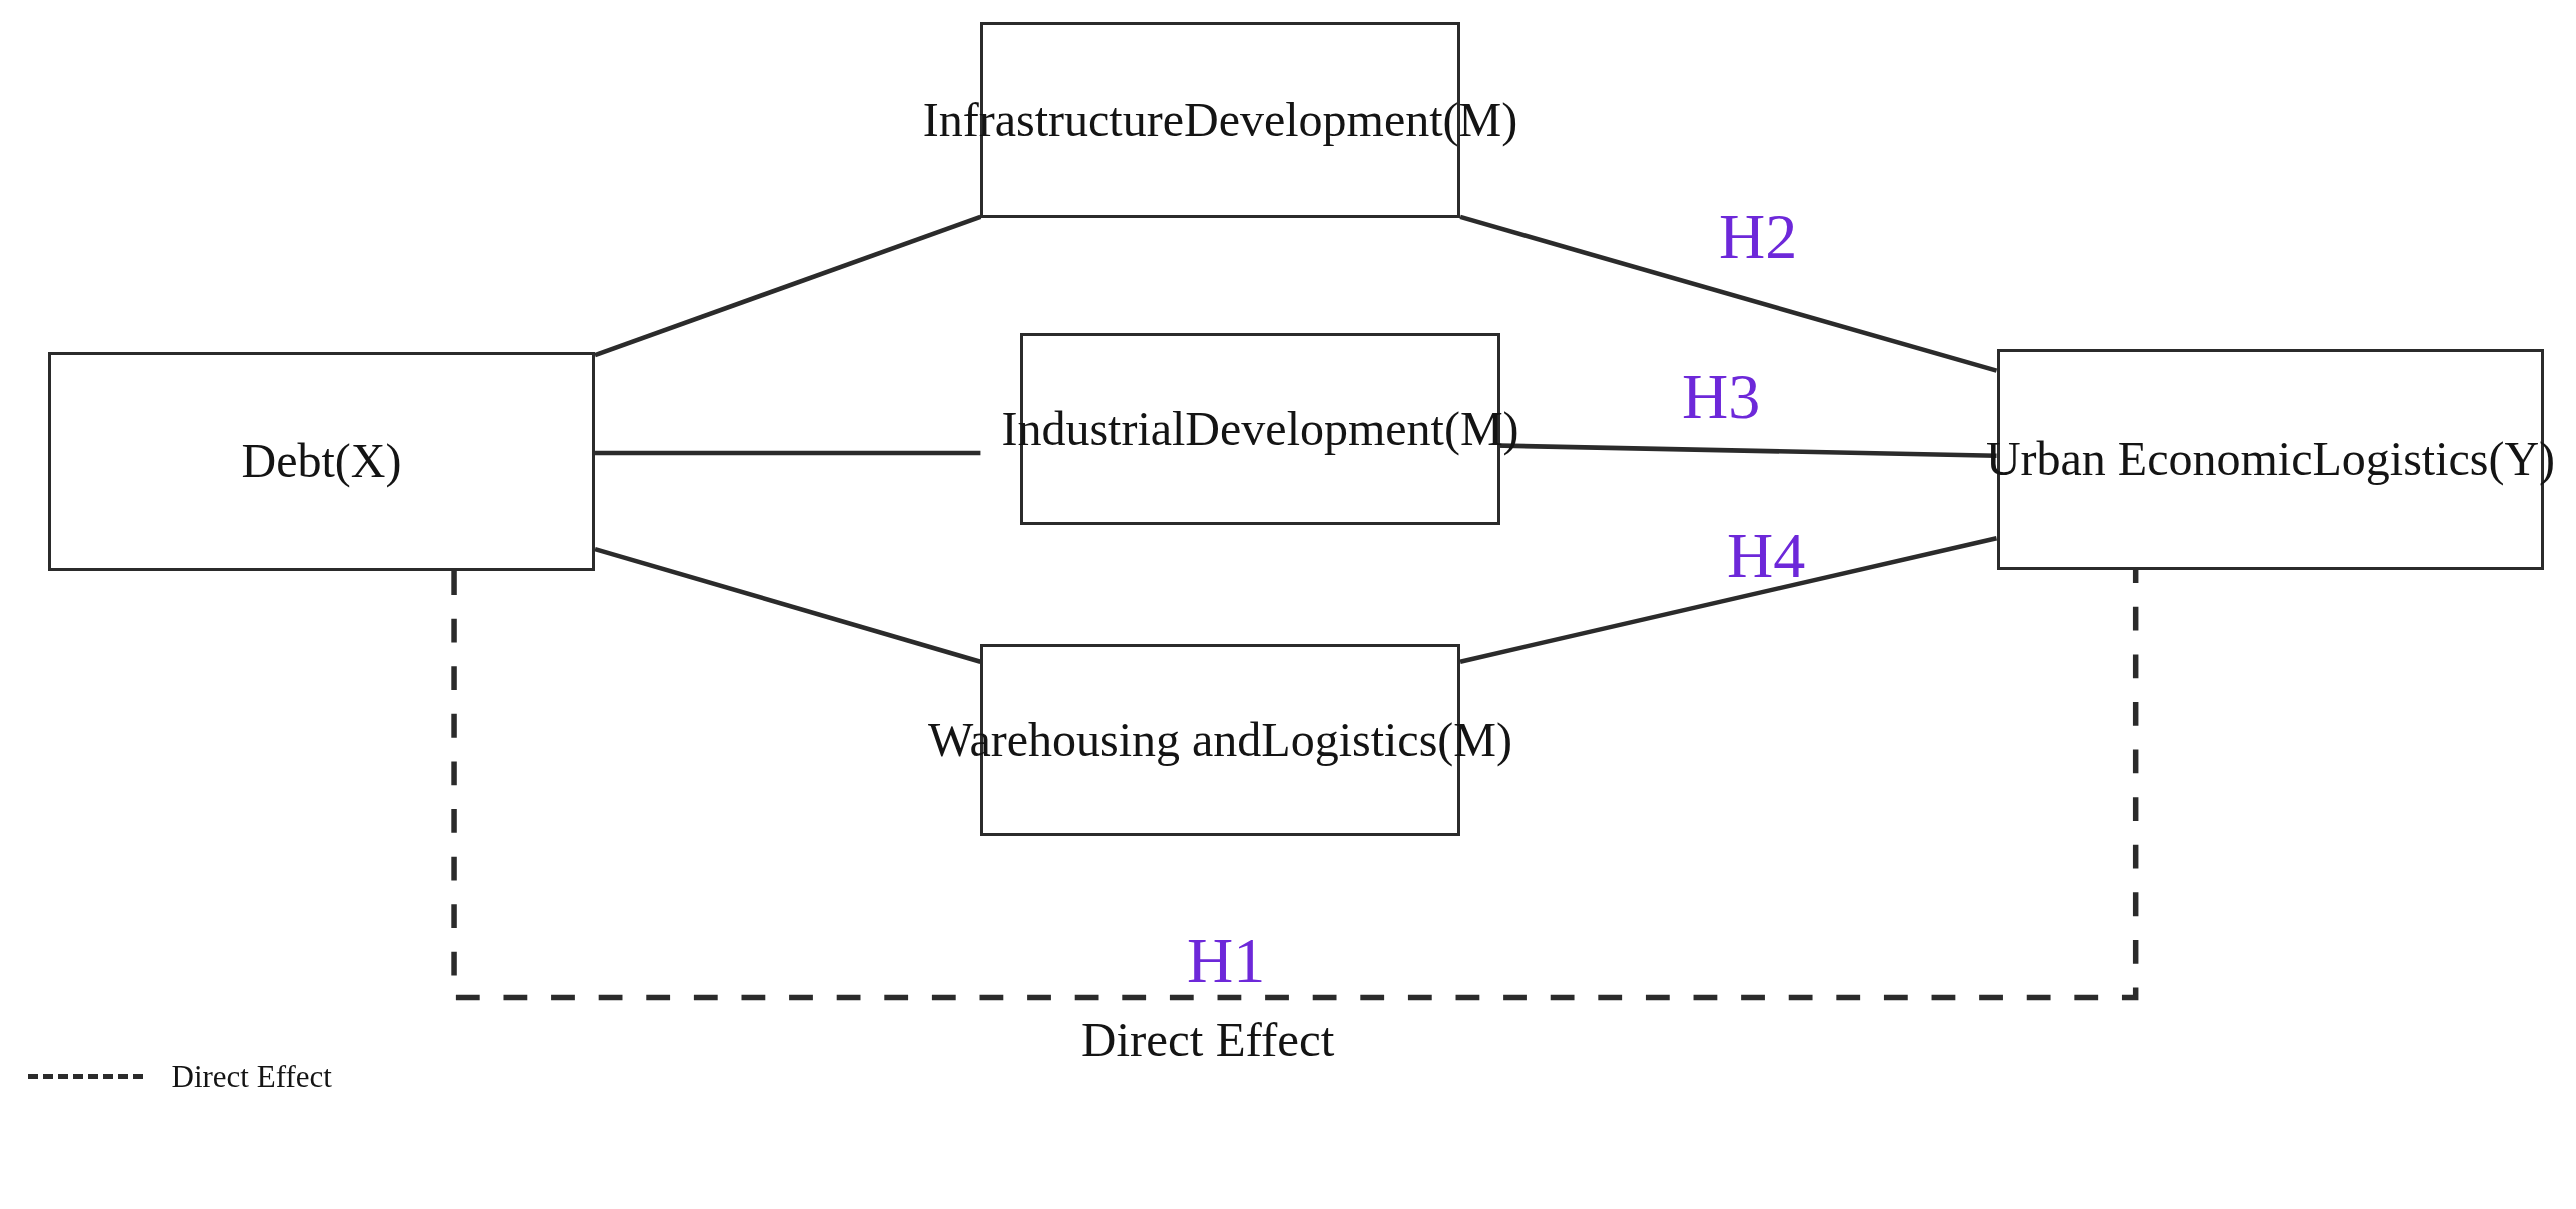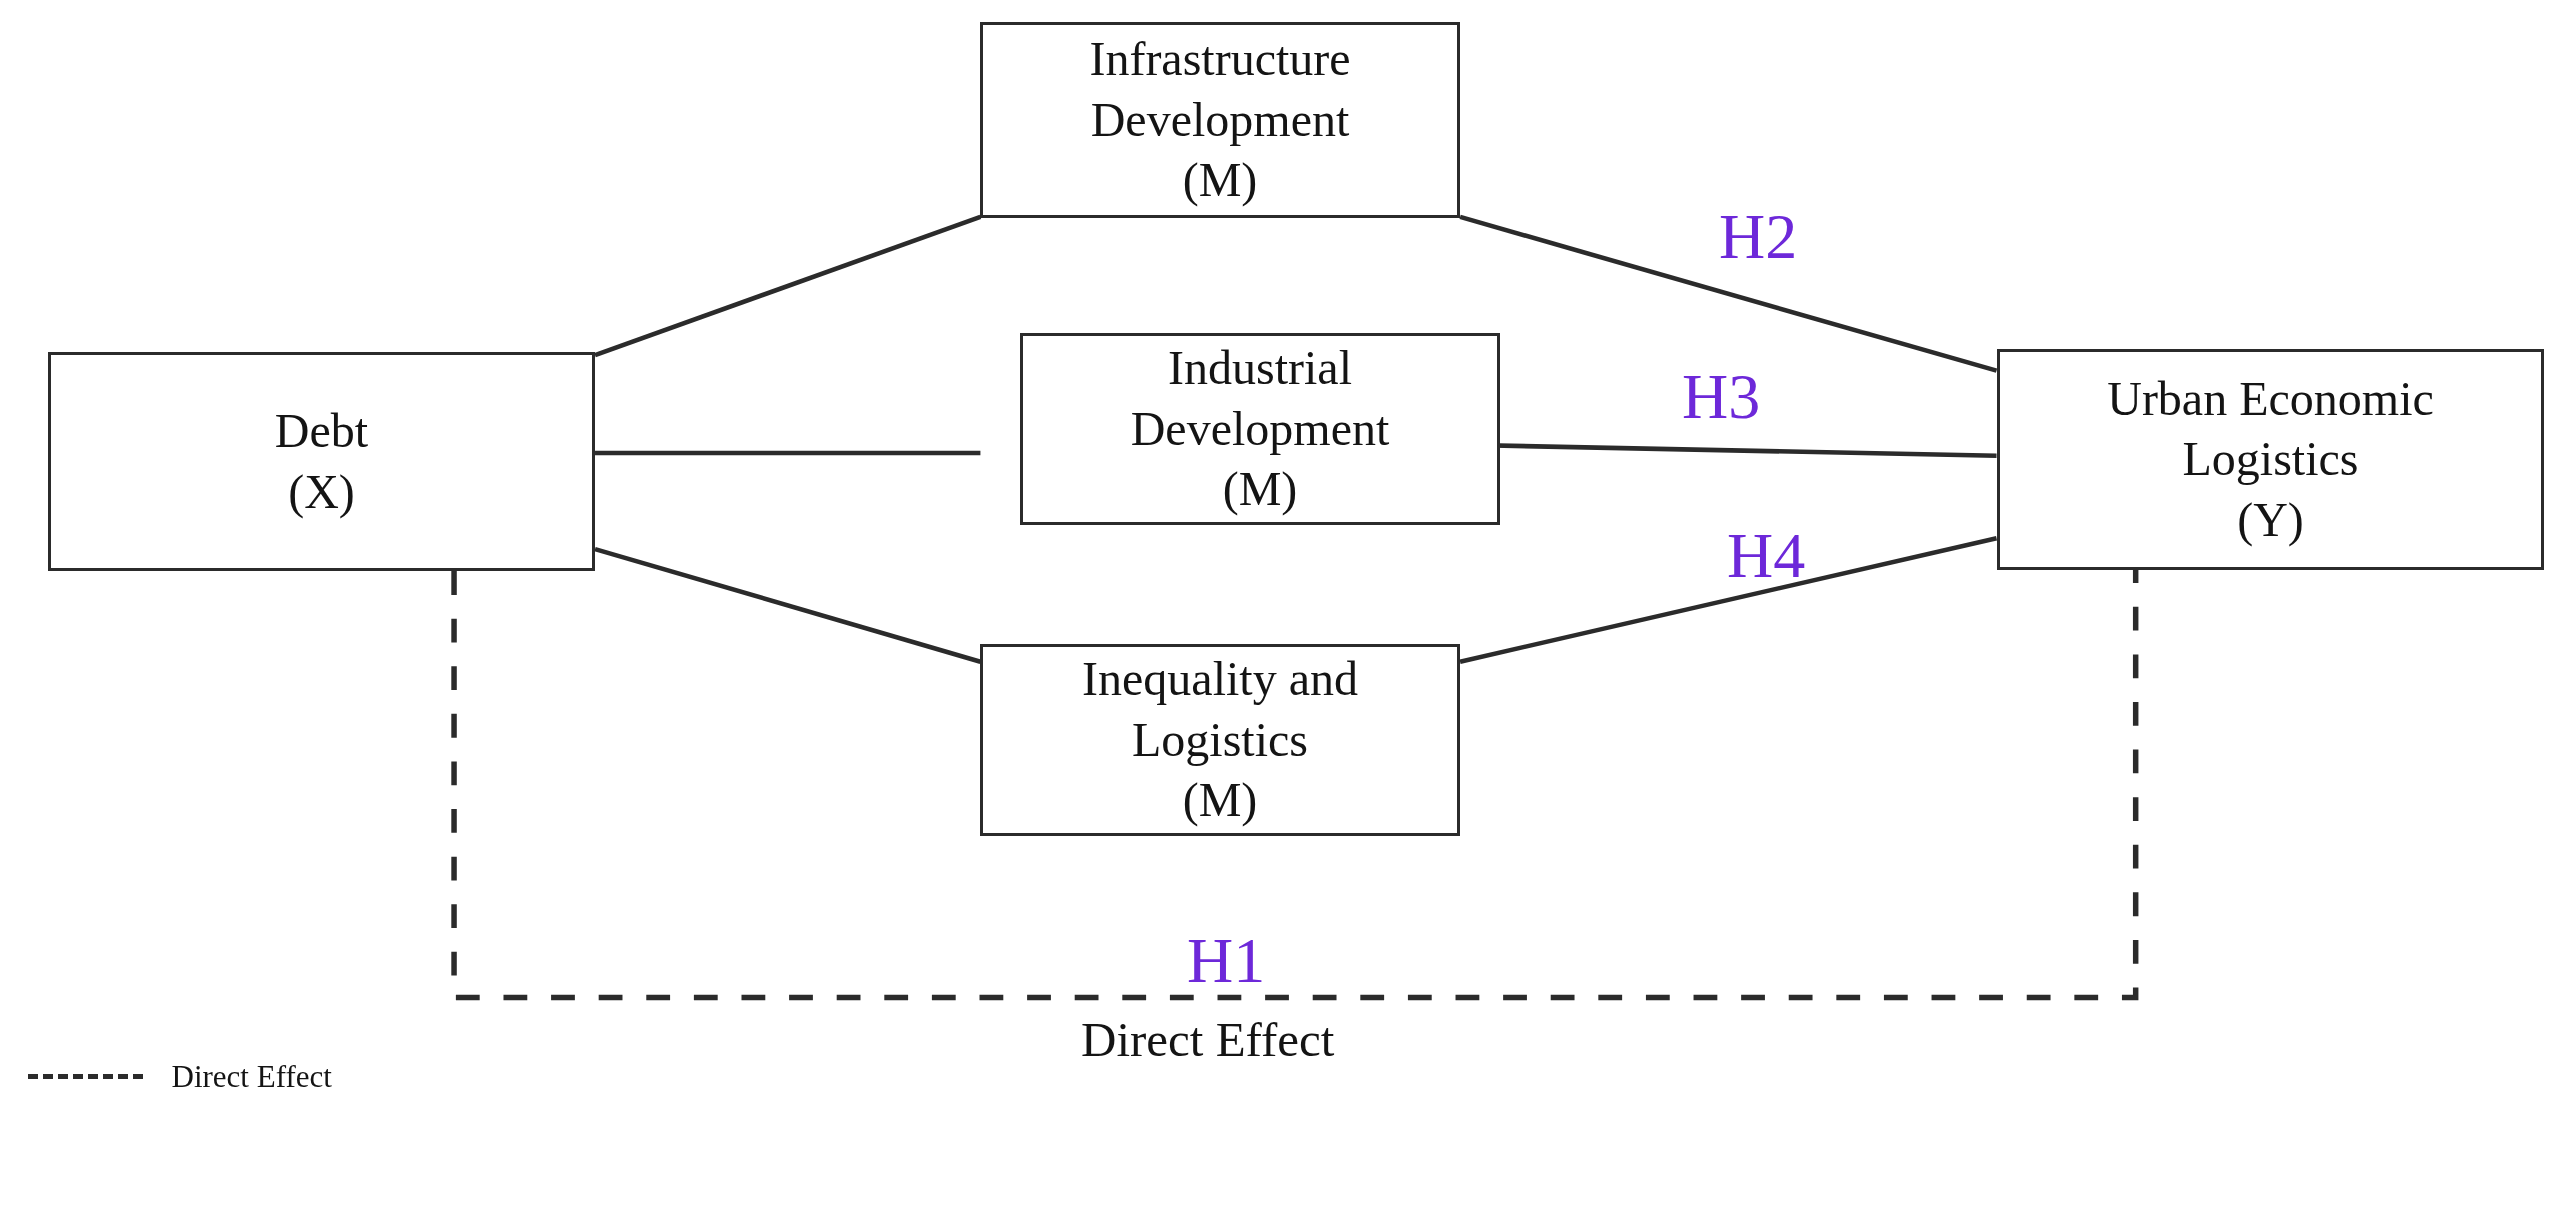--- a/index.html
+++ b/index.html
@@ -24,21 +24,20 @@
     top: 0;
     width: 2576px;
     height: 1209px;
   }
   .node {
     position: absolute;
     box-sizing: border-box;
     border: 3.7px solid #2b2b2b;
     background: #ffffff;
     display: flex;
-    flex-direction: column;
     align-items: center;
     justify-content: center;
     text-align: center;
     line-height: 1.26;
     font-size: 48px;
     color: #141414;
     z-index: 3;
   }
   .node .ln { display: block; white-space: nowrap; }
 
@@ -126,21 +125,21 @@
     <span class="ln">(M)</span>
   </div>
 
   <div class="node" id="node-m2">
     <span class="ln">Industrial</span>
     <span class="ln">Development</span>
     <span class="ln">(M)</span>
   </div>
 
   <div class="node" id="node-m3">
-    <span class="ln">Inequality and</span>
+    <span class="ln">Warehousing and</span>
     <span class="ln">Logistics</span>
     <span class="ln">(M)</span>
   </div>
 
   <div class="node" id="node-y">
     <span class="ln">Urban Economic</span>
     <span class="ln">Logistics</span>
     <span class="ln">(Y)</span>
   </div>
 

